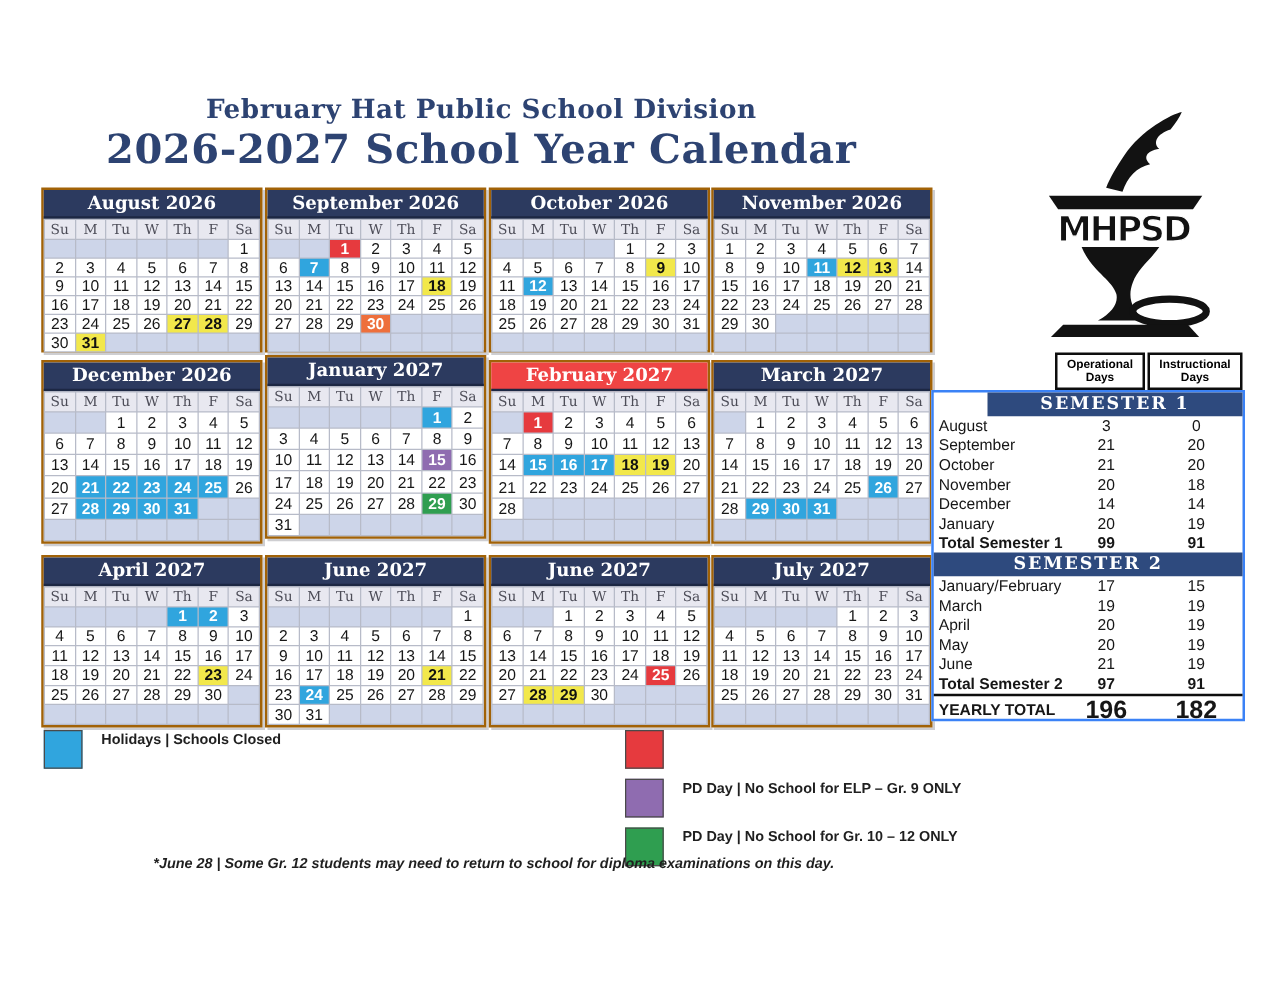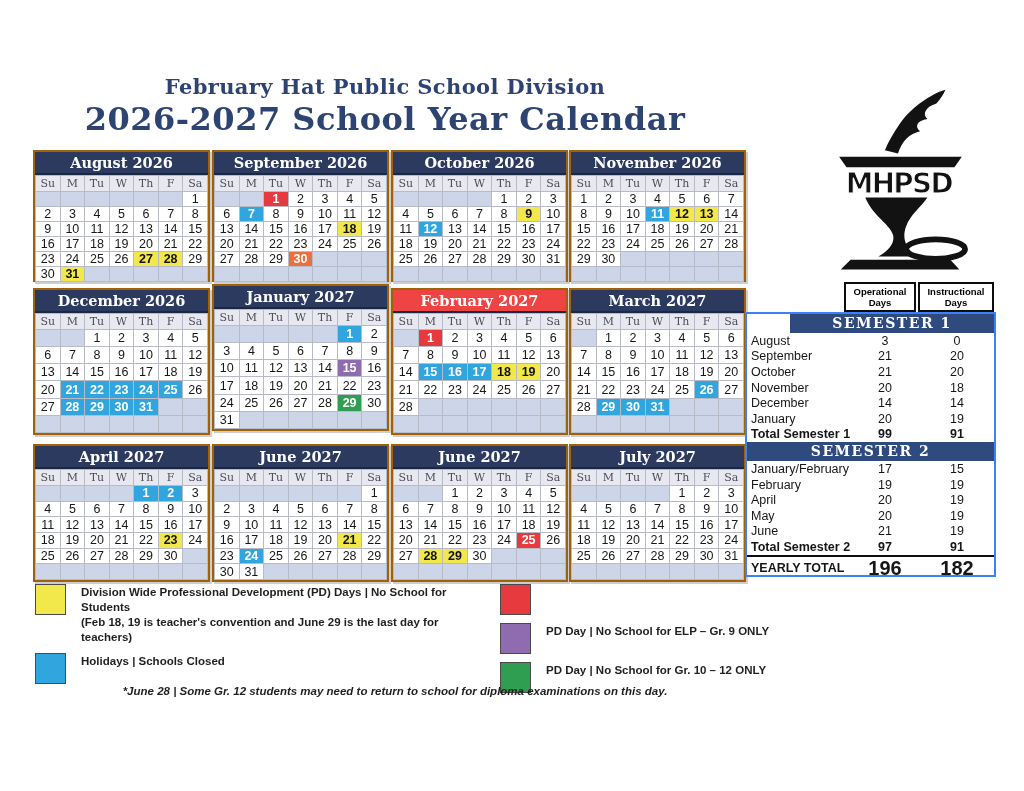--- a/index.html
+++ b/index.html
@@ -781,21 +781,21 @@
           <div class="t-num">99</div>
           <div class="t-num">91</div>
         </div>
         <div class="banner" style="background: rgb(46, 74, 126);">SEMESTER 2</div>
         <div class="t-row">
           <div class="t-label">January/February</div>
           <div class="t-num">17</div>
           <div class="t-num">15</div>
         </div>
         <div class="t-row">
-          <div class="t-label">February</div>
+          <div class="t-label">March</div>
           <div class="t-num">19</div>
           <div class="t-num">19</div>
         </div>
         <div class="t-row">
           <div class="t-label">April</div>
           <div class="t-num">20</div>
           <div class="t-num">19</div>
         </div>
         <div class="t-row">
           <div class="t-label">May</div>
@@ -815,27 +815,20 @@
         <div class="t-row t-yearly">
           <div class="t-label">YEARLY TOTAL</div>
           <div class="t-num">196</div>
           <div class="t-num">182</div>
         </div>
       </div>
   </div>
 
   <div class="lg-col left" id="legend-left">
       <div class="lg-item">
-        <div class="swatch" style="background: rgb(242, 232, 75);"></div>
-        <div class="lg-text">
-          <div>Division Wide Professional Development (PD) Days | No School for Students</div>
-          <div>(Feb 18, 19 is teacher's convention and June 29 is the last day for teachers)</div>
-        </div>
-      </div>
-      <div class="lg-item">
         <div class="swatch" style="background: rgb(48, 165, 222);"></div>
         <div class="lg-text">
           <div>Holidays | Schools Closed</div>
         </div>
       </div>
     </div>
   <div class="lg-col right" id="legend-right">
       <div class="lg-item">
         <div class="swatch" style="background: rgb(230, 58, 62);"></div>
       </div>

